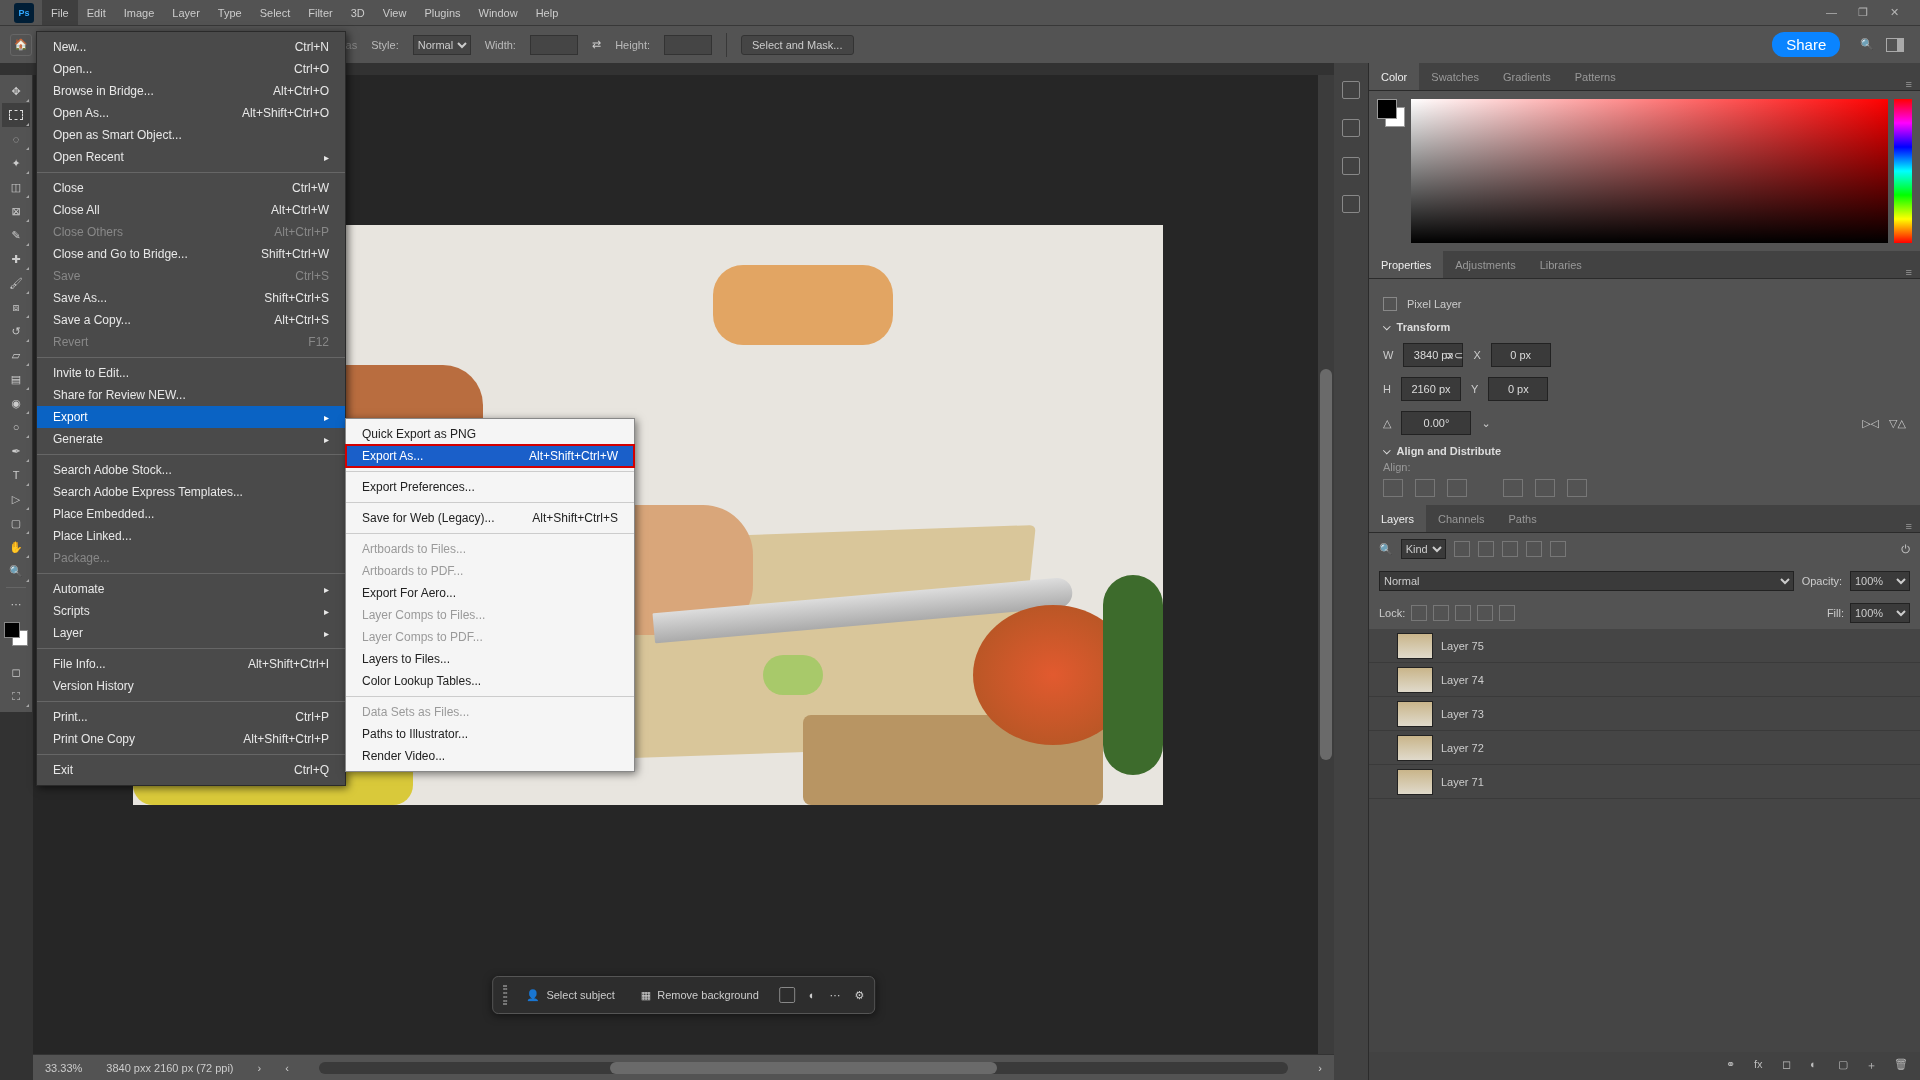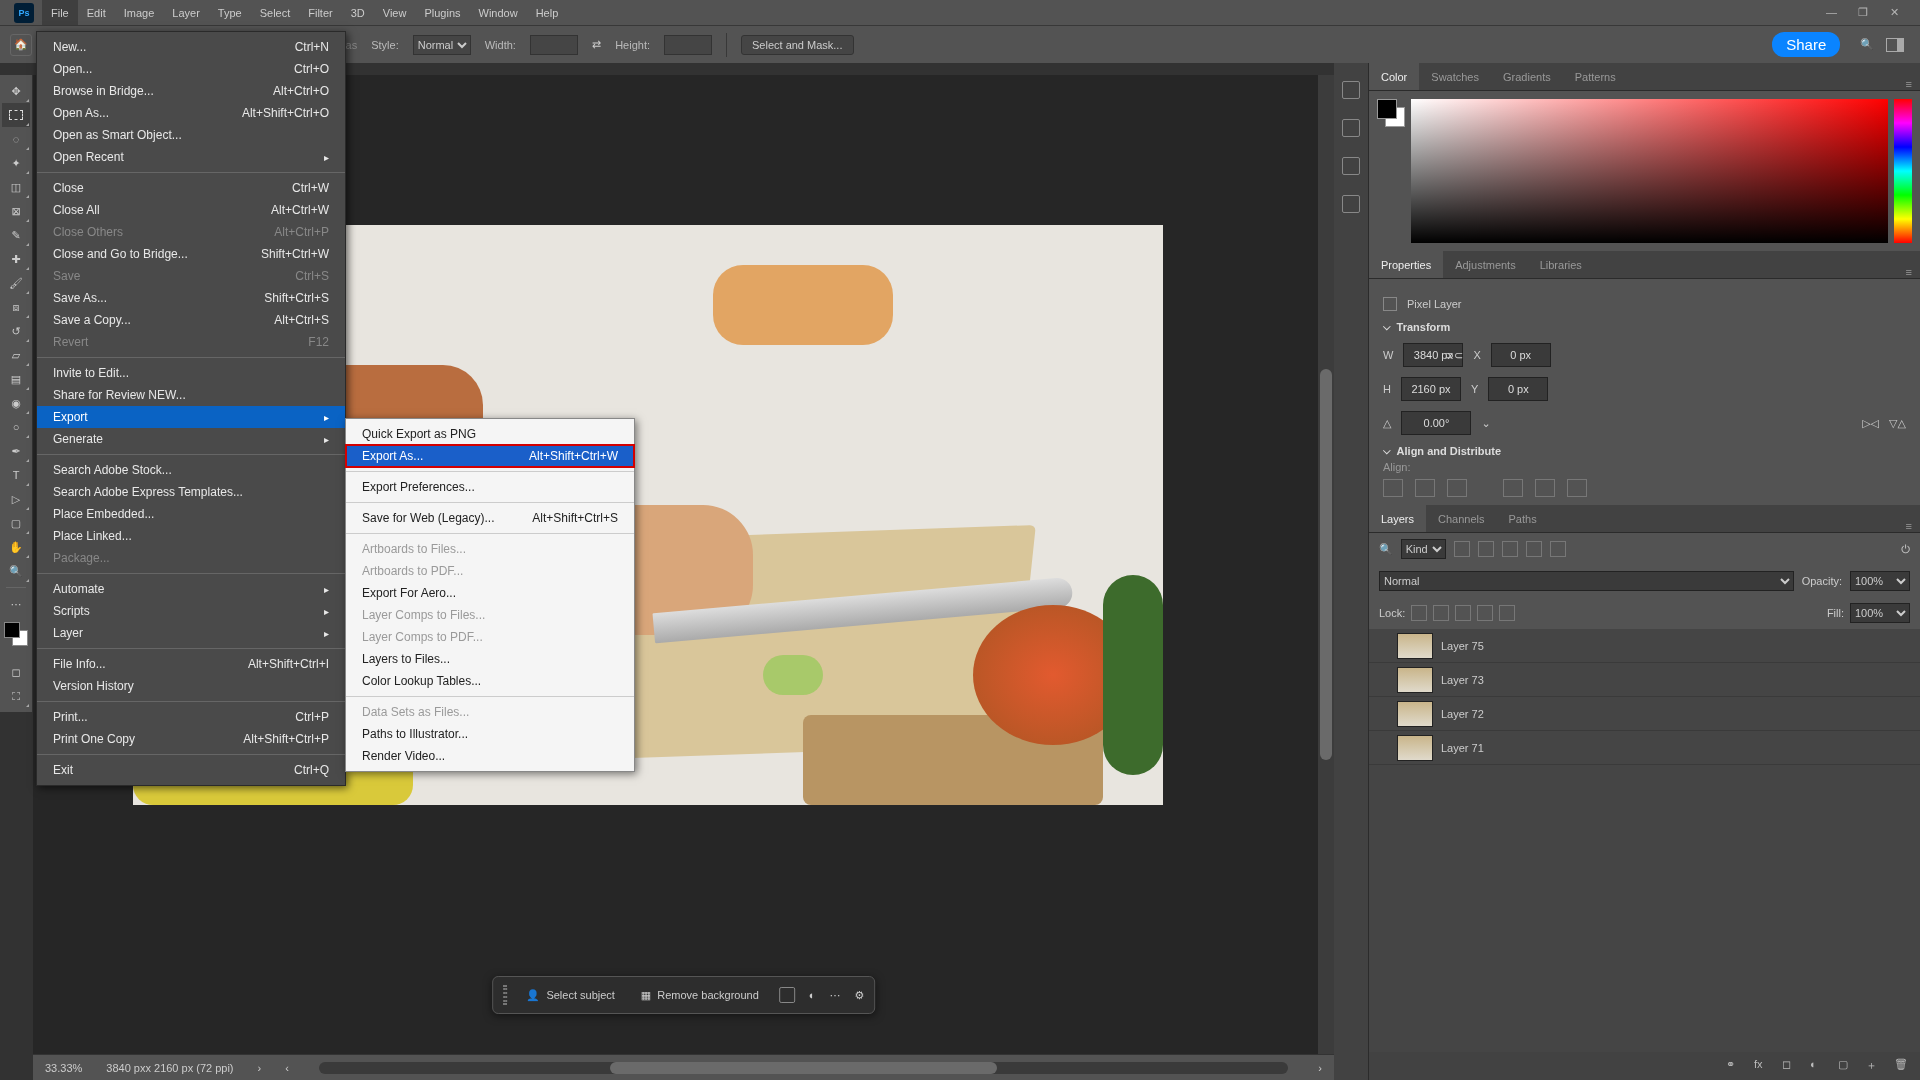--- a/index.html
+++ b/index.html
@@ -367,20 +367,25 @@
       </div>
       <div class="layer-list" id="layer-list">
           <div class="layer-row">
             <span class="eye"></span>
             <div class="thumb"></div>
             <span class="nm">Layer 75</span>
           </div>
           <div class="layer-row">
             <span class="eye"></span>
             <div class="thumb"></div>
+            <span class="nm">Layer 74</span>
+          </div>
+          <div class="layer-row">
+            <span class="eye"></span>
+            <div class="thumb"></div>
             <span class="nm">Layer 73</span>
           </div>
           <div class="layer-row">
             <span class="eye"></span>
             <div class="thumb"></div>
             <span class="nm">Layer 72</span>
           </div>
           <div class="layer-row">
             <span class="eye"></span>
             <div class="thumb"></div>

